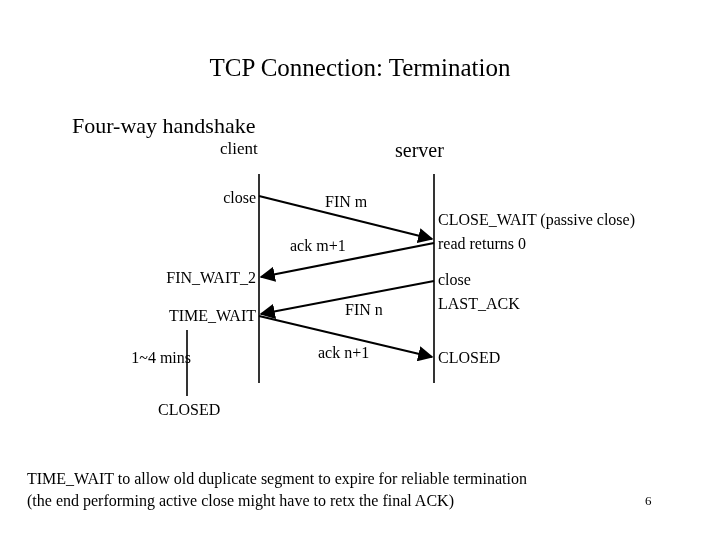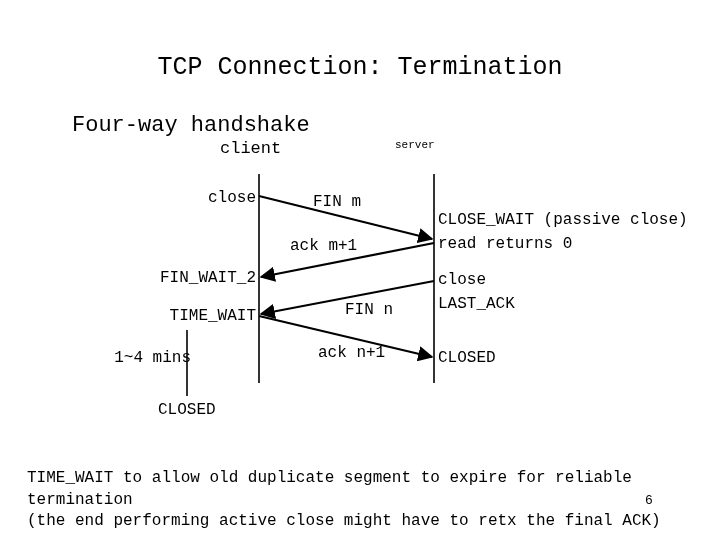--- a/index.html
+++ b/index.html
@@ -6,21 +6,21 @@
     margin: 0;
     padding: 0;
     background: #ffffff;
   }
   #slide {
     position: relative;
     width: 720px;
     height: 540px;
     background: #ffffff;
     overflow: hidden;
-    font-family: Liberation Mono, monospace;
+    font-family: Liberation Serif, serif;
     color: #000000;
   }
   .txt {
     position: absolute;
     white-space: pre;
     line-height: 1;
   }
   #title {
     left: 0;
     top: 55px;
@@ -34,21 +34,21 @@
     font-size: 22px;
   }
   #client-header {
     left: 220px;
     top: 140px;
     font-size: 17px;
   }
   #server-header {
     left: 395px;
     top: 140px;
-    font-size: 11px;
+    font-size: 20px;
   }
 
   
   .client-label {
     right: 464px;       
     text-align: right;
     font-size: 16px;
   }
   
   .server-label {
@@ -65,21 +65,21 @@
   #lbl-closed-client  { left: 158px; right: auto; top: 402px; text-align: left; }
 
   #lbl-closewait      { top: 212px; }
   #lbl-readreturns    { top: 236px; }
   #lbl-close-server   { top: 272px; }
   #lbl-lastack        { top: 296px; }
   #lbl-closed-server  { top: 350px; }
 
   
   .msg-label { font-size: 16px; }
-  #msg-fin-m    { left: 313px; top: 194px; }
+  #msg-fin-m    { left: 325px; top: 194px; }
   #msg-ack-m1   { left: 290px; top: 238px; }
   #msg-fin-n    { left: 345px; top: 302px; }
   #msg-ack-n1   { left: 318px; top: 345px; }
 
   #caption {
     left: 27px;
     top: 440px;
     font-size: 16px;
     line-height: 1.35;
     white-space: normal;

